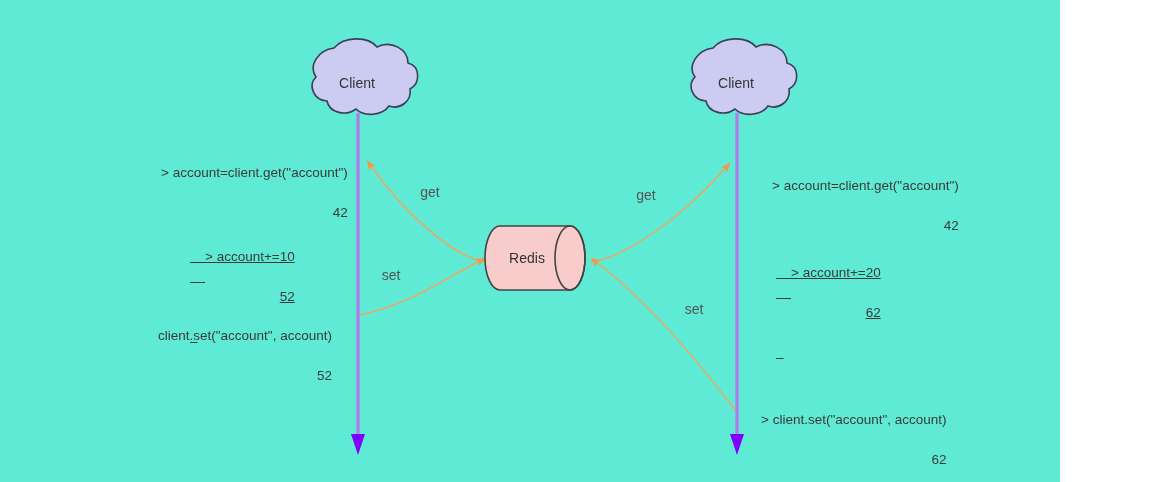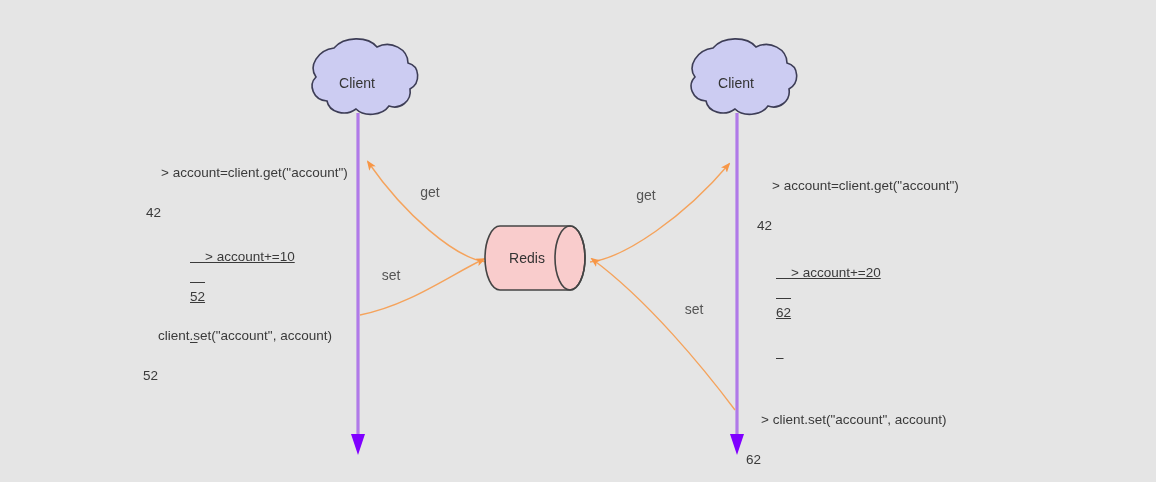--- a/index.html
+++ b/index.html
@@ -2,23 +2,23 @@
 <html><head>
 <meta charset="utf-8">
 <style>
   html, body {
     margin: 0;
     padding: 0;
     background: #ffffff;
   }
   #canvas {
     position: relative;
-    width: 1156px;
+    width: 1060px;
     height: 482px;
-    background: #e5e5e5;
+    background: #5eead4;
     font-family: "Liberation Sans", sans-serif;
     overflow: hidden;
   }
   svg.layer {
     position: absolute;
     left: 0;
     top: 0;
     width: 1156px;
     height: 482px;
   }
@@ -33,21 +33,21 @@
     fill: #555555;
   }
   .annot {
     position: absolute;
     font-family: "Liberation Sans", sans-serif;
     font-size: 13.5px;
     color: #3a3a3a;
     line-height: 20px;
     white-space: pre;
   }
-  .annot .val { display: block; }
+  .annot .val { display: block; text-align: right; }
 </style>
 </head>
 <body>
 
 <div id="canvas">
 
   <svg class="layer" viewBox="0 0 1156 482">
     <defs>
       <marker id="arrow-orange" markerWidth="10" markerHeight="8" refX="8" refY="4" orient="auto" markerUnits="userSpaceOnUse">
         <path d="M0,0 L10,4 L0,8 L2.4,4 Z" fill="#f79646"></path>

